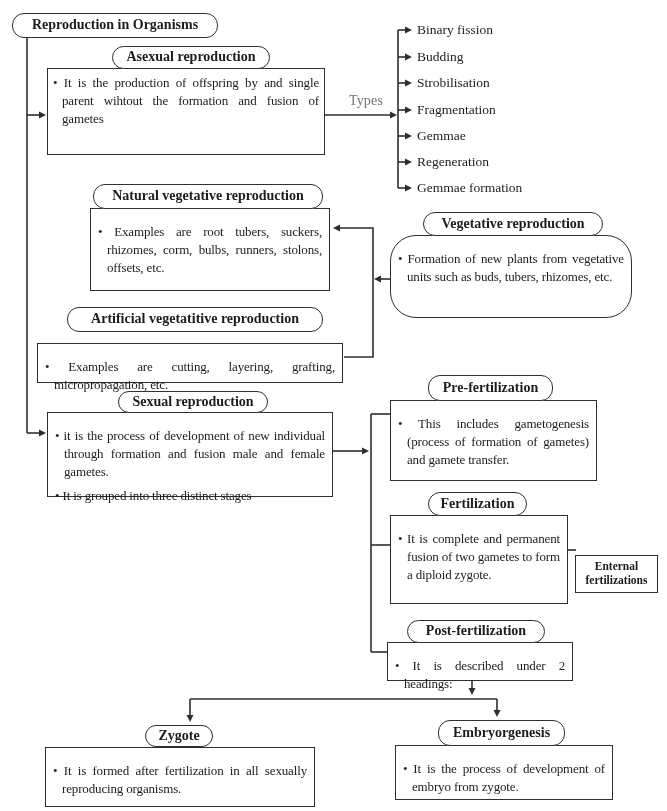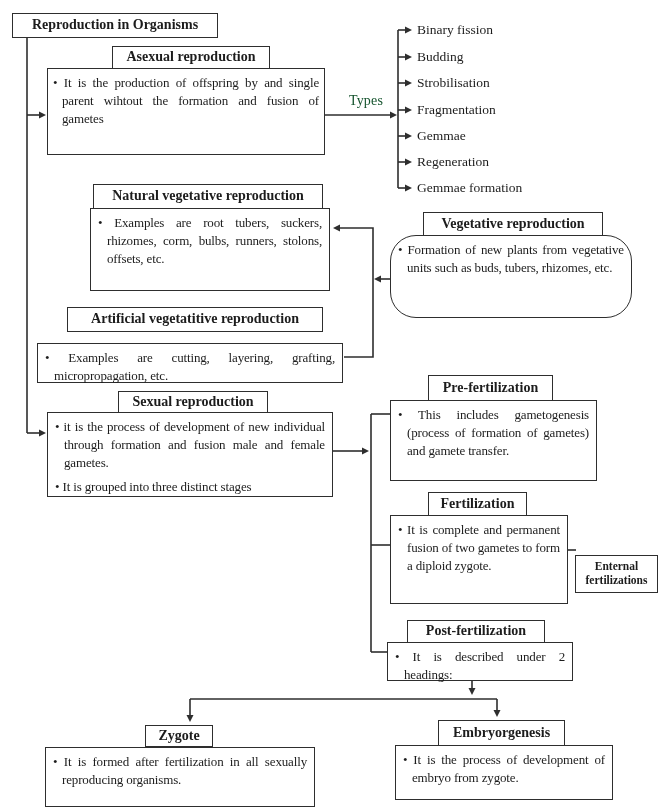--- a/index.html
+++ b/index.html
@@ -16,42 +16,43 @@
     box-sizing:border-box;
     background:#fff;
     border:1.6px solid #2e2e2e;
   }
   .title-box{
     z-index:3;
     display:flex;align-items:center;justify-content:center;
     font-weight:bold;font-size:14px;line-height:1.05;
     text-align:center;padding:0 4px;
     white-space:nowrap;
+    border-radius:12px;
   }
   .desc-box{
     z-index:1;
     font-size:13px;line-height:1.38;
-    padding:5px 7px;
+    padding:14px 7px;
     text-align:justify;
     letter-spacing:-0.15px;
   }
   .desc-box p{
     margin:0 0 6px 0;
     text-indent:-9px;padding-left:9px;
   }
   .desc-box p:last-child{margin-bottom:0;}
   .small-box{
     z-index:2;
     display:flex;align-items:center;justify-content:center;
     font-weight:bold;font-size:11.5px;line-height:1.2;
     text-align:center;padding:1px 2px;
   }
   .floating-label{
     position:absolute;z-index:2;
-    font-size:14px;letter-spacing:0.2px;color:#14532d;
+    font-size:14px;letter-spacing:0.2px;color:#737373;
   }
   .type-item{
     position:absolute;z-index:2;
     font-size:13.5px;line-height:18px;height:18px;
     white-space:nowrap;
   }
   #connectors{
     position:absolute;left:0;top:0;z-index:0;
   }
   #connectors path{

